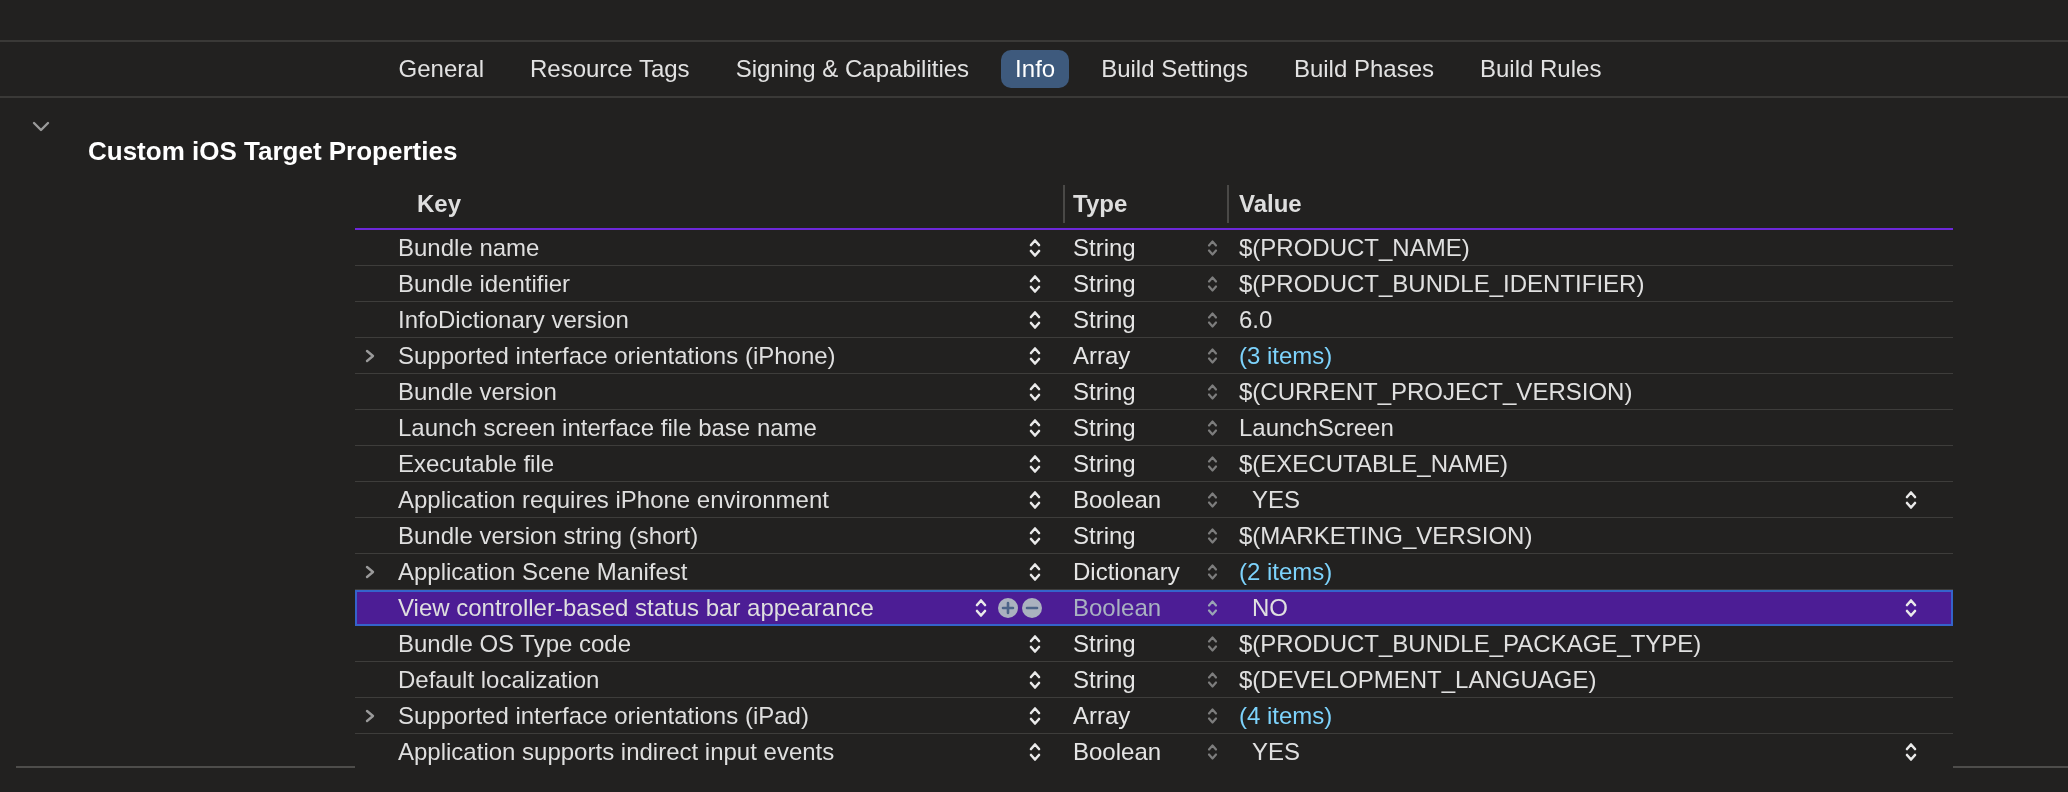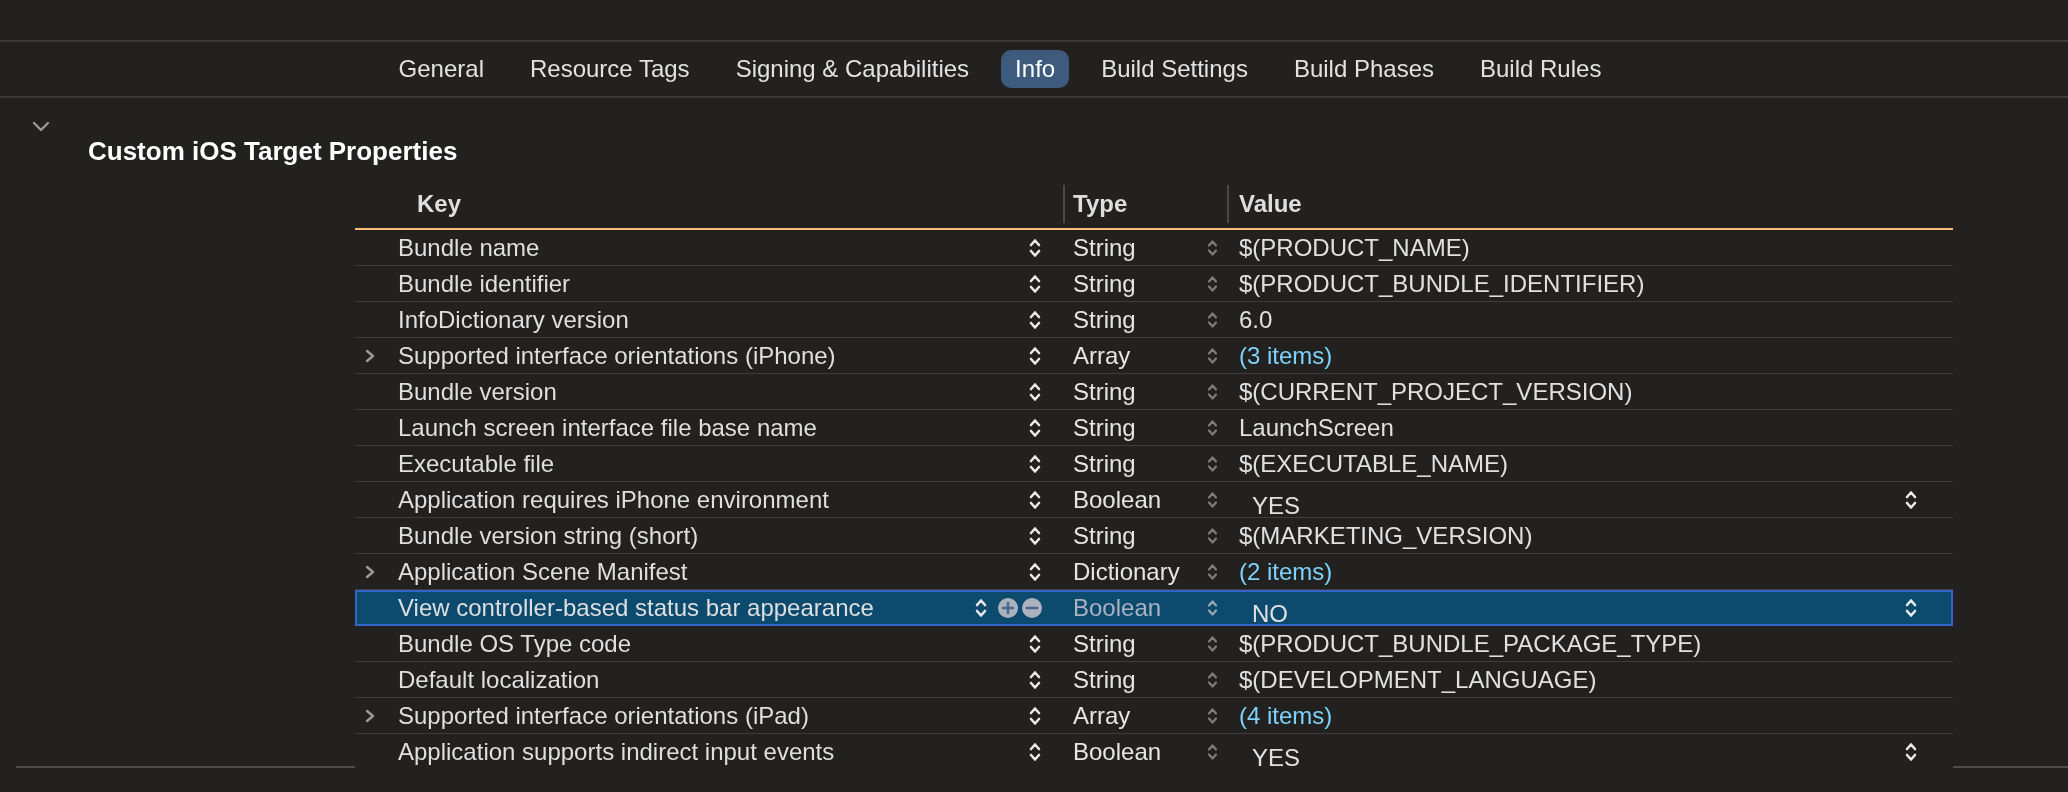--- a/index.html
+++ b/index.html
@@ -30,59 +30,59 @@
 
   
   .section-disclosure{position:absolute;left:30px;top:120px;color:#9a9a9a;}
   .section-title{
     position:absolute;left:88px;top:112px;
     font-size:26px;font-weight:bold;color:#ffffff;white-space:nowrap;margin-top:24px;
   }
 
   
   .ptable{position:absolute;left:355px;top:180px;width:1598px;}
-  .thead{position:relative;height:48px;border-bottom:2px solid #fdba74;}
+  .thead{position:relative;height:48px;border-bottom:2px solid #6d28d9;}
   .thead .hlabel{
     position:absolute;top:50%;transform:translateY(-50%);
     font-size:24px;font-weight:600;color:#dedede;white-space:nowrap;
   }
   .h-key{left:62px;}
   .h-type{left:718px;}
   .h-value{left:884px;}
   .vline{position:absolute;top:5px;bottom:5px;width:2px;background:#4a4947;}
   .vline-type{left:708px;}
   .vline-value{left:872px;}
 
   .row{
     position:relative;height:36px;box-sizing:border-box;
     border-bottom:1px solid #3e3d3b;
   }
   .row:last-child{border-bottom:none;}
   .row.selected{
-    background:#0c4a6e;
+    background:#4c1d95;
     outline:2px solid #3563cb;outline-offset:-2px;
     z-index:2;border-bottom-color:transparent;
   }
   .cellitem{position:absolute;top:50%;transform:translateY(-50%);white-space:nowrap;line-height:1;}
   .disc{left:8px;color:#9a9a9a;display:none;height:18px;}
   .row.expandable .disc{display:block;}
   .key-label{left:43px;font-size:24px;color:#dfdfdf;}
   .key-stepper{left:672px;color:#eaeaea;height:24px;}
   .row.selected .key-stepper{left:618px;}
   .pm{display:none;height:22px;}
   .row.selected .pm{display:block;}
   .plus{left:642px;}
   .minus{left:666px;}
   .type-label{left:718px;font-size:24px;color:#e5e5e5;}
   .row.selected .type-label{color:#a9b2c1;}
   .type-stepper{left:850px;color:#7d7d7d;height:22px;}
   .row.selected .type-stepper{color:#9aa5b5;}
   .value-label{left:884px;font-size:24px;color:#e0e0e0;}
   .value-label.muted{color:#7dd3fc;text-align:right;}
-  .value-label.bool{left:897px;margin-top:6px;}
+  .value-label.bool{left:897px;}
   .value-stepper{left:1548px;color:#eaeaea;display:none;height:24px;}
   .row.has-value-chevron .value-stepper{display:block;}
 
   
   .bseg{position:absolute;top:766px;height:2px;background:#4e4d4b;}
   .bseg-left{left:16px;width:339px;}
   .bseg-right{left:1953px;width:115px;}
 
   svg{display:block;}
 </style>

